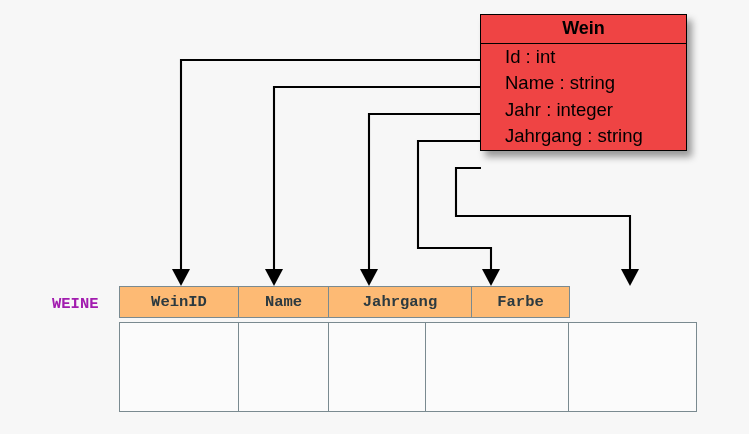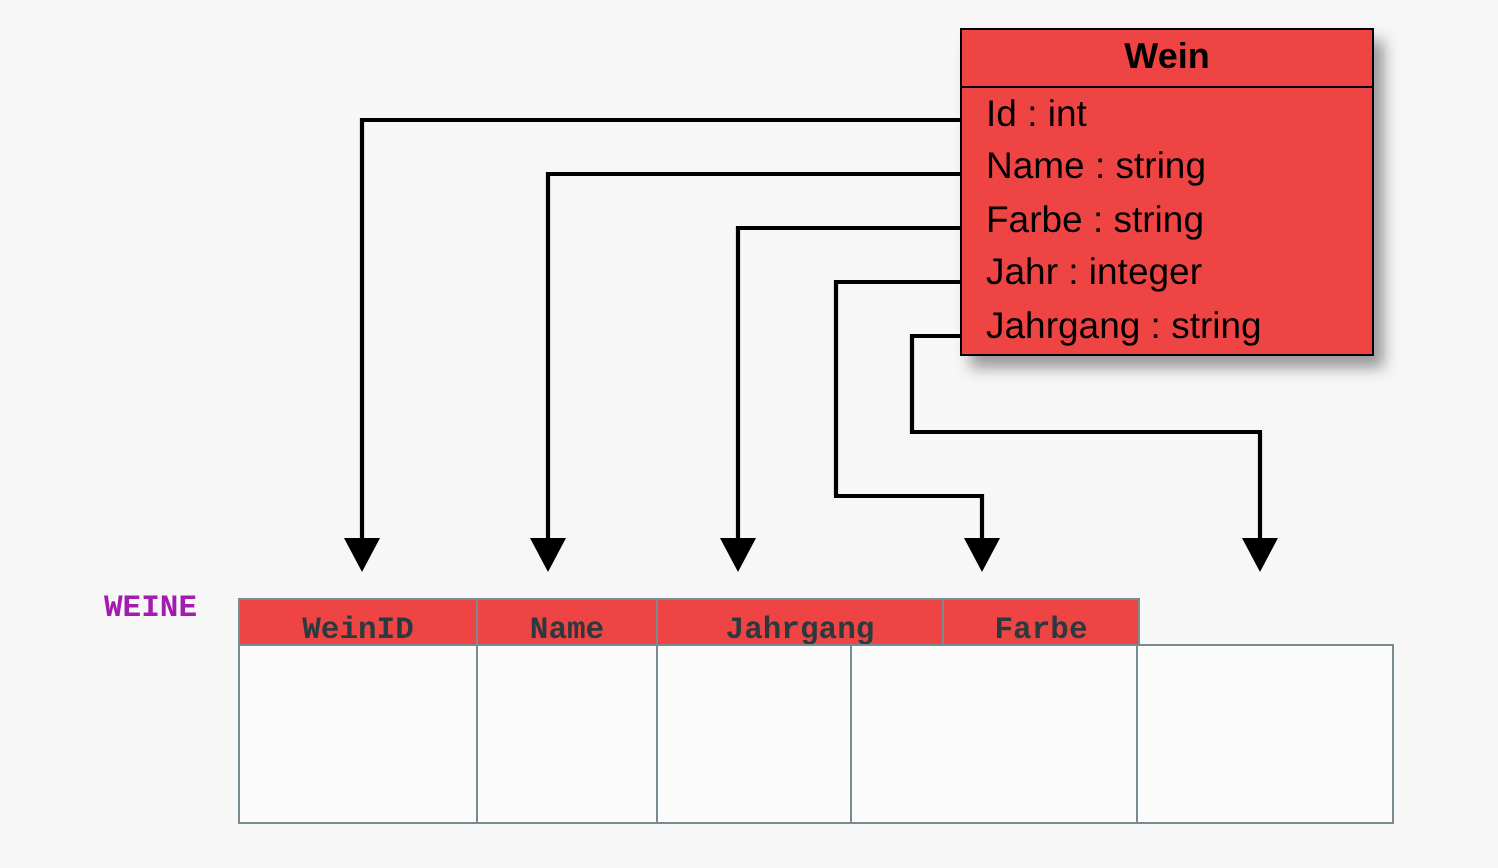--- a/index.html
+++ b/index.html
@@ -48,45 +48,45 @@
     border-bottom: 1.6px solid #000000;
     line-height: 1.15;
   }
   .uml-attr-list {
     padding: 0;
     margin: 0;
   }
   .uml-attr {
     font-size: 18.5px;
     color: #000;
-    padding: 0px 0 0px 12px;
+    padding: 0px 0 0px 24px;
     line-height: 26.6px;
     white-space: nowrap;
   }
 
   
   .table-label {
     position: absolute;
     left: 52px;
     top: 297px;
     font-family: "Liberation Mono", "DejaVu Sans Mono", monospace;
     font-weight: bold;
     font-size: 15.5px;
     color: #a21caf;
     letter-spacing: 0px;
     line-height: 1;
   }
   .rel-header-box {
     position: absolute;
     left: 119px;
-    top: 299px;
+    top: 286px;
     height: 32px;
     border: 1.5px solid #7a8a90;
     box-sizing: border-box;
-    background: #ef4444;
+    background: #fdba74;
     display: flex;
   }
   .rel-body-box {
     position: absolute;
     left: 119px;
     top: 322px;
     height: 90px;
     border: 1.5px solid #7a8a90;
     box-sizing: border-box;
     background: #fbfbfb;
@@ -141,21 +141,20 @@
 
     <path d="M 481 168 L 456 168 L 456 216 L 630 216 L 630 272" fill="none" stroke="#000000" stroke-width="2.1"></path>
     <path d="M 621 269 L 639 269 L 630 286 z" fill="#000000"></path>
   </svg>
 
   <div class="uml-class">
     <div class="uml-class-name">Wein</div>
     <div class="uml-attr-list">
       <div class="uml-attr">Id : int</div>
       <div class="uml-attr">Name : string</div>
-      <div class="uml-attr">Farbe : string</div>
       <div class="uml-attr">Jahr : integer</div>
       <div class="uml-attr">Jahrgang : string</div>
     </div>
   </div>
 
   <div class="table-label">WEINE</div>
 
   <div class="rel-header-box">
     <div class="rel-cell" style="width:119px">WeinID</div>
     <div class="rel-cell" style="width:90px">Name</div>

